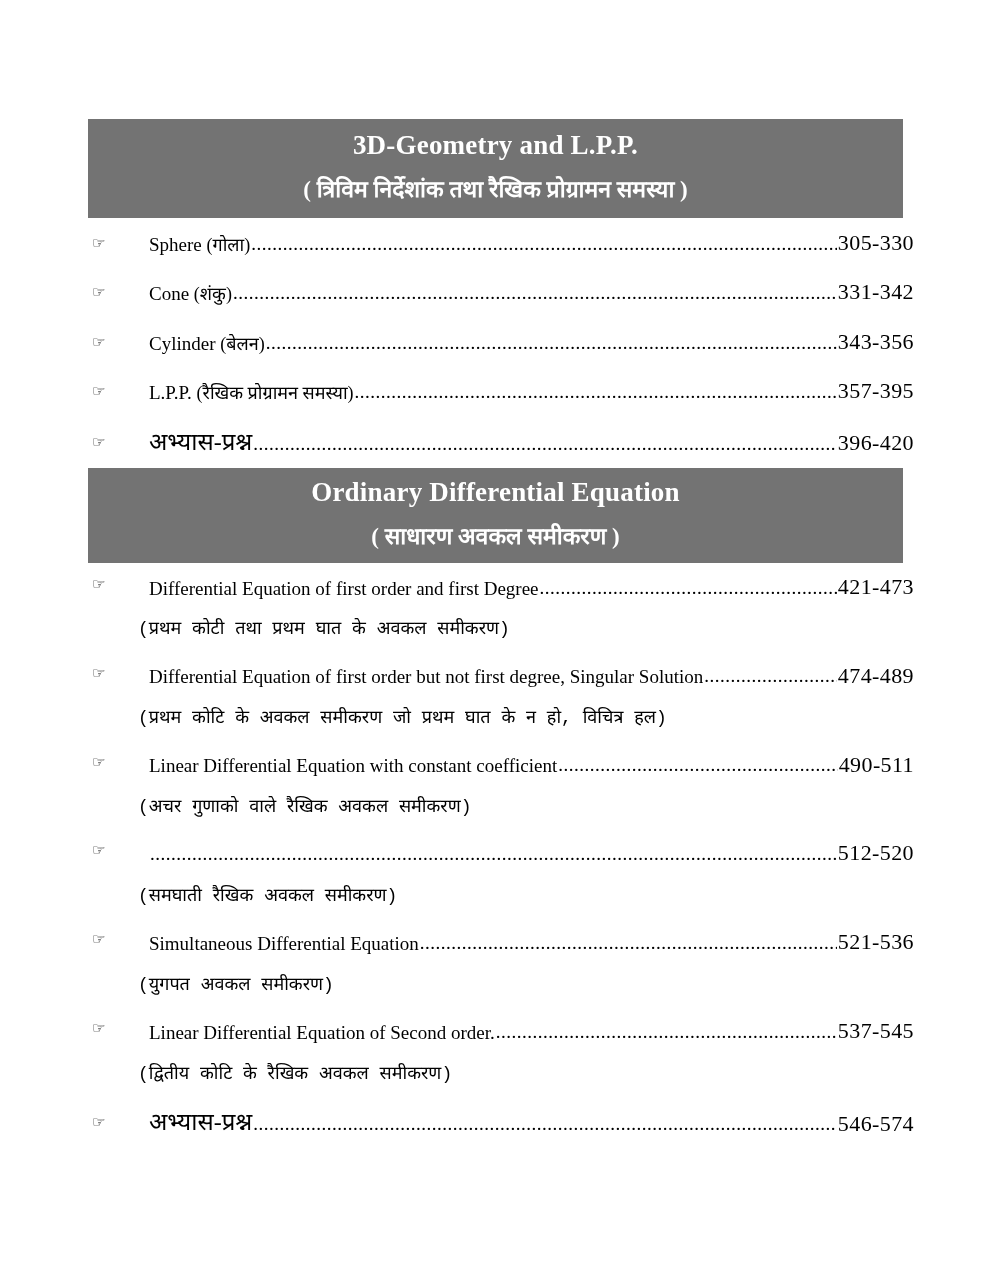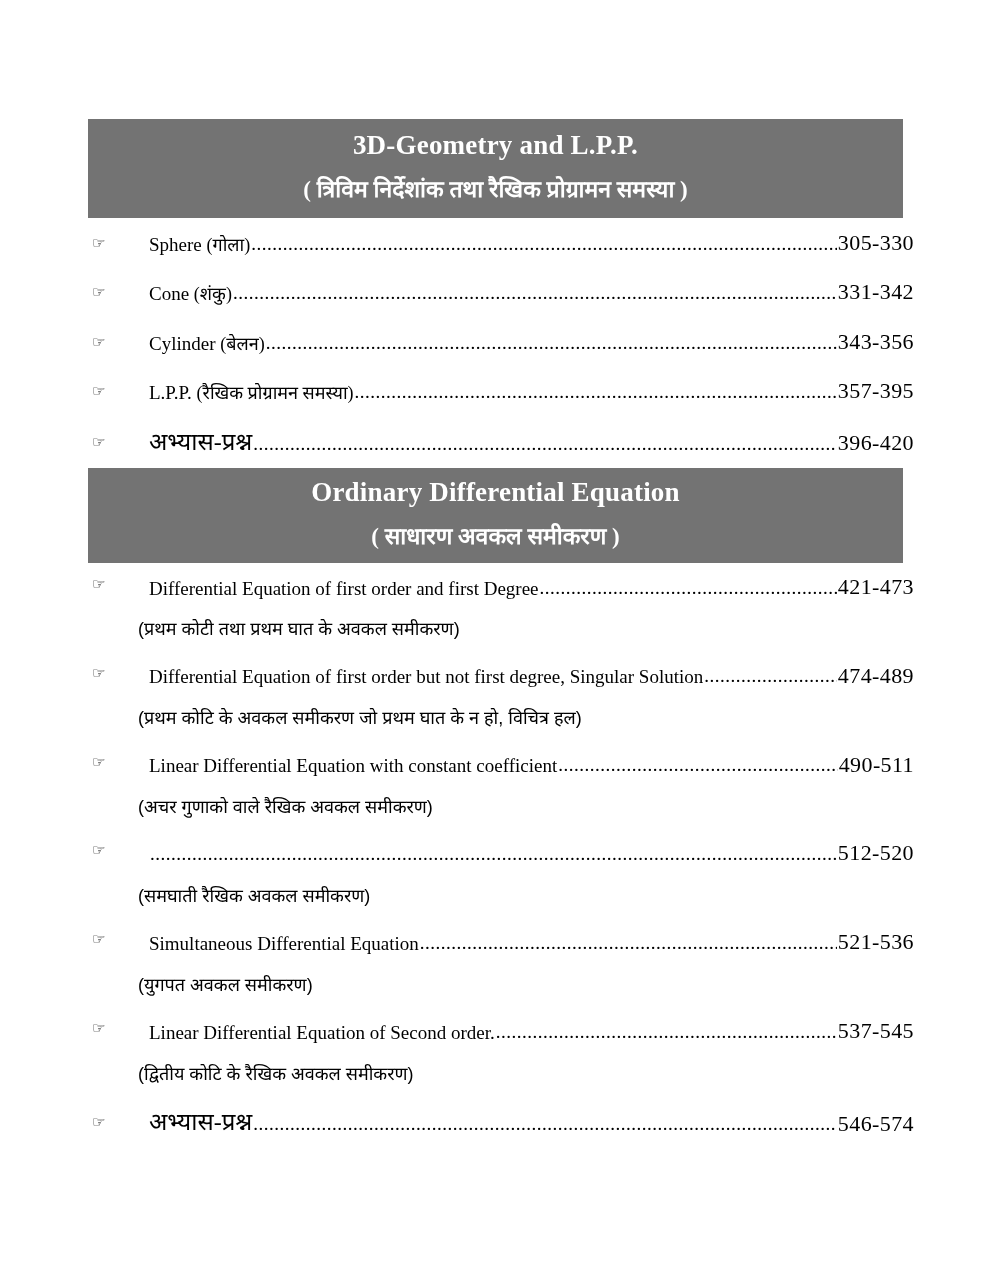--- a/index.html
+++ b/index.html
@@ -115,21 +115,21 @@
   }
   .pages {
     flex: 0 0 auto;
     font-size: 22px;
     line-height: 1.25;
     letter-spacing: 0.4px;
     white-space: nowrap;
     text-align: right;
   }
   .subline {
-    font-family: Liberation Sans, sans-serif;
+    font-family: Liberation Mono, monospace;
     font-size: 18px;
     line-height: 1.3;
     margin-top: 18px;
     white-space: nowrap;
   }
 </style>
 </head>
 <body>
 
 <div class="page">

